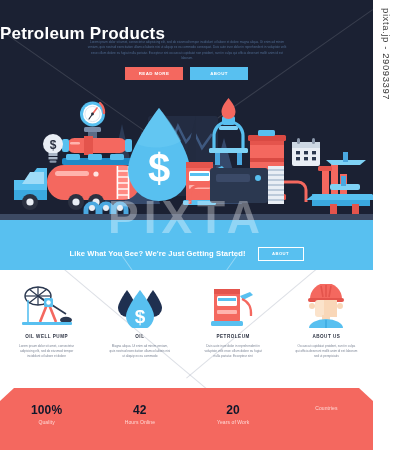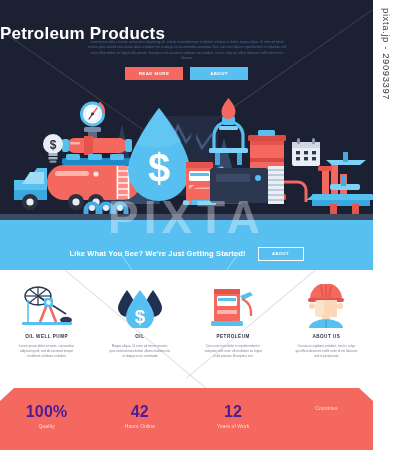--- a/index.html
+++ b/index.html
@@ -191,22 +191,22 @@
     overflow: hidden;
   }
   .stat {
     flex: 1 1 0;
     text-align: center;
     padding-top: 15px;
     position: relative;
     z-index: 2;
   }
   .stat-num {
-    color: #4c1d95;
-    font-size: 16px;
+    color: #0f172a;
+    font-size: 12px;
     font-weight: bold;
     letter-spacing: 0.2px;
   }
   .stat-label {
     margin-top: 2px;
     color: #ffd9d6;
     font-size: 5px;
     letter-spacing: 0.1px;
   }
   .stats-notch {
@@ -541,21 +541,21 @@
     </svg>
     <div class="stat">
       <div class="stat-num">100%</div>
       <div class="stat-label">Quality</div>
     </div>
     <div class="stat">
       <div class="stat-num">42</div>
       <div class="stat-label">Hours Online</div>
     </div>
     <div class="stat">
-      <div class="stat-num">12</div>
+      <div class="stat-num">20</div>
       <div class="stat-label">Years of Work</div>
     </div>
     <div class="stat">
       <div class="stat-label">Countries</div>
     </div>
   </section>
 
   <div class="wm-center">PIXTA</div>
 
 </div>

